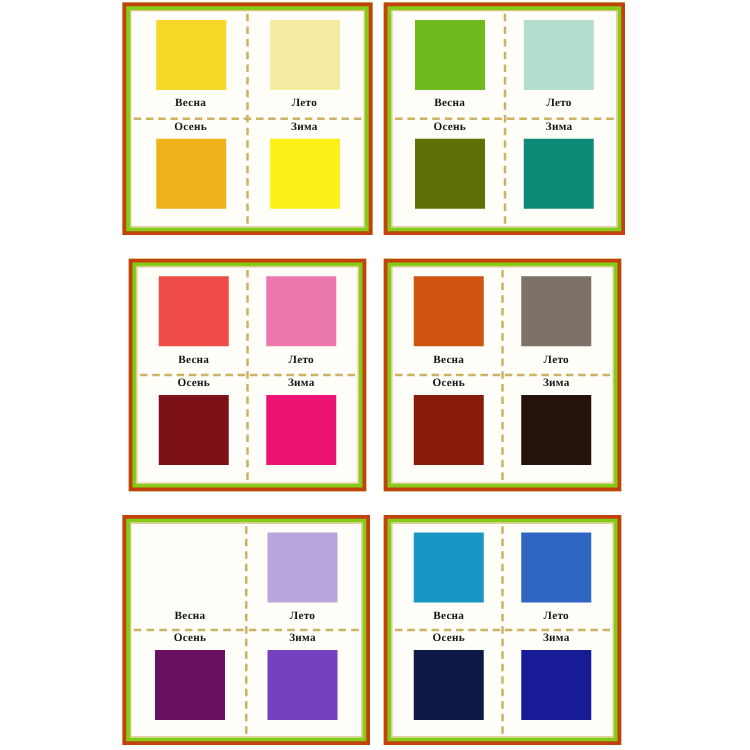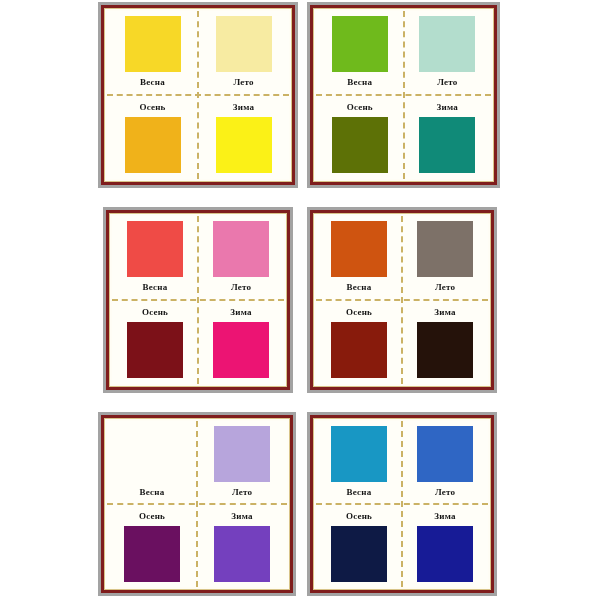--- a/index.html
+++ b/index.html
@@ -12,22 +12,22 @@
   #board{
     position:relative;
     width:600px;height:600px;
     background:#ffffff;
   }
 
   
   .card{
     position:absolute;
     box-sizing:border-box;
-    background:#7f1d1d;
-    border:3px solid #a3a3a3;
+    background:#84cc16;
+    border:3px solid #c2410c;
     padding:3px;
   }
   .card-inner{
     position:relative;
     box-sizing:border-box;
     width:100%;height:100%;
     border:1px solid #d8c489;
     background:#fffdf5;
     padding:2px;
   }
@@ -66,21 +66,21 @@
     position:relative;
     box-sizing:border-box;
     display:flex;
     flex-direction:column;
     align-items:center;
     overflow:hidden;
   }
   
   .quad.top{ justify-content:flex-start; padding-top:5px; }
   
-  .quad.bottom{ justify-content:center; padding-top:2px; }
+  .quad.bottom{ justify-content:flex-start; padding-top:2px; }
 
   .swatch{
     width:56px;height:56px;
     flex:0 0 auto;
   }
   .label{
     font-size:9px;
     font-weight:bold;
     color:#151515;
     letter-spacing:.2px;

